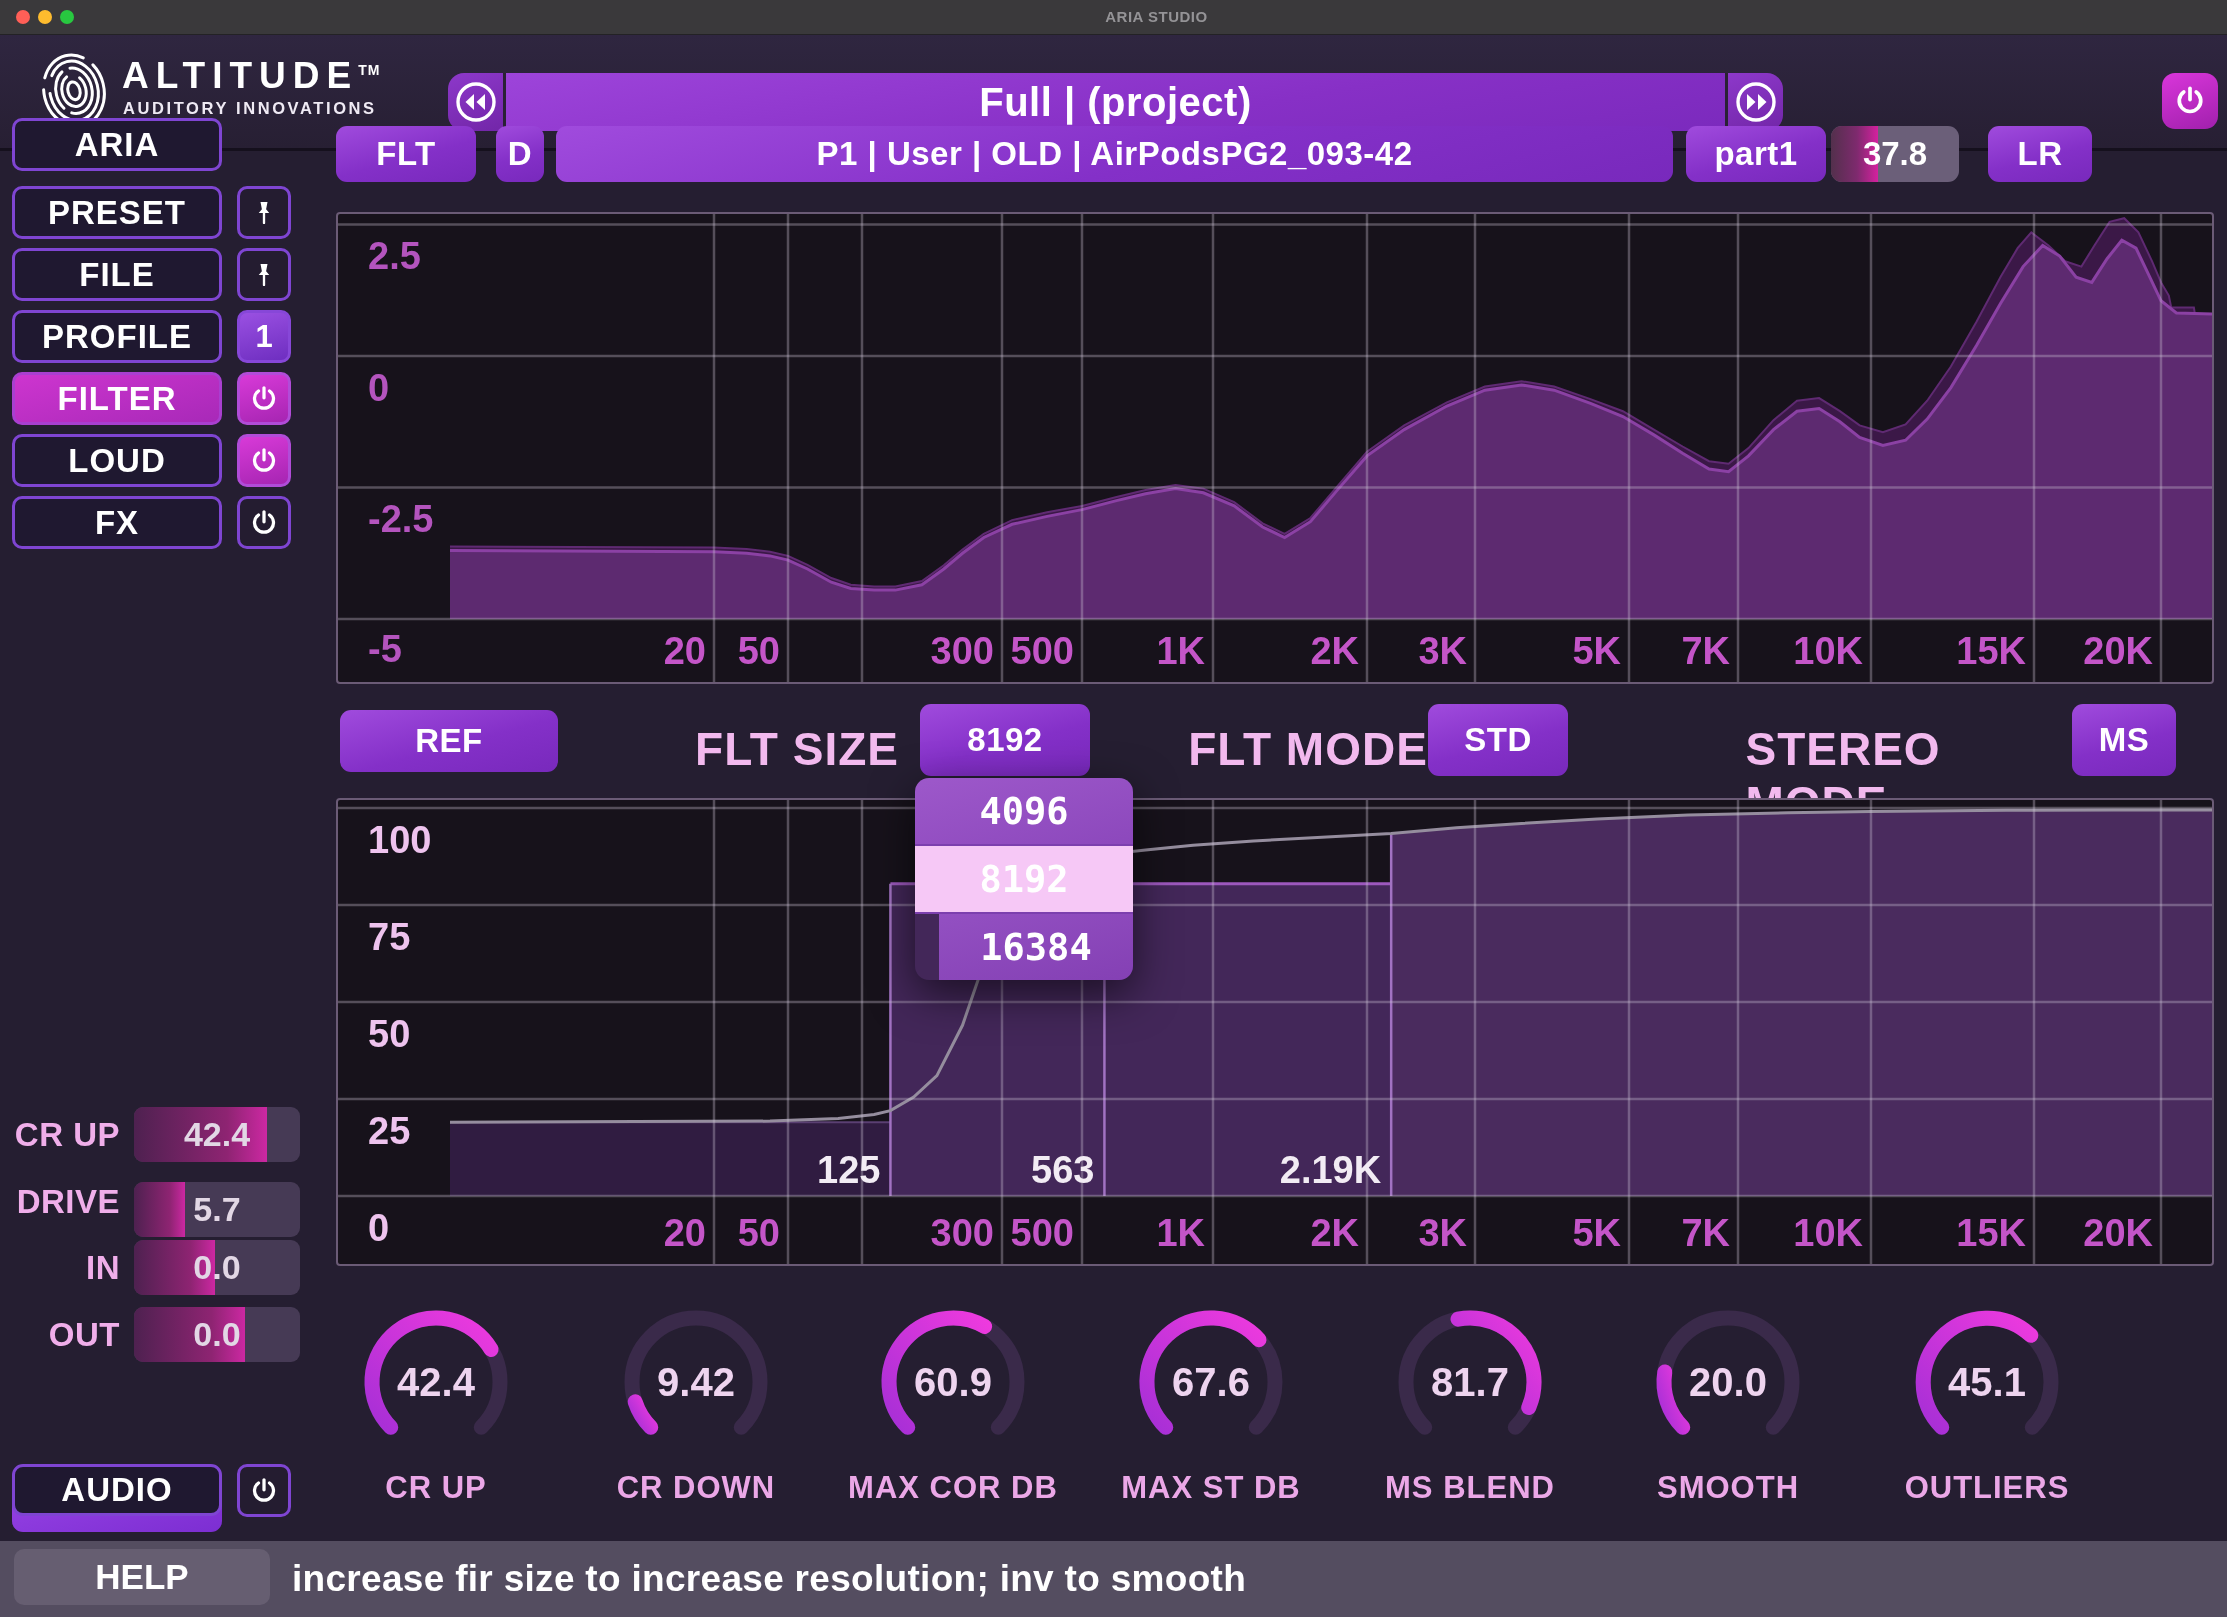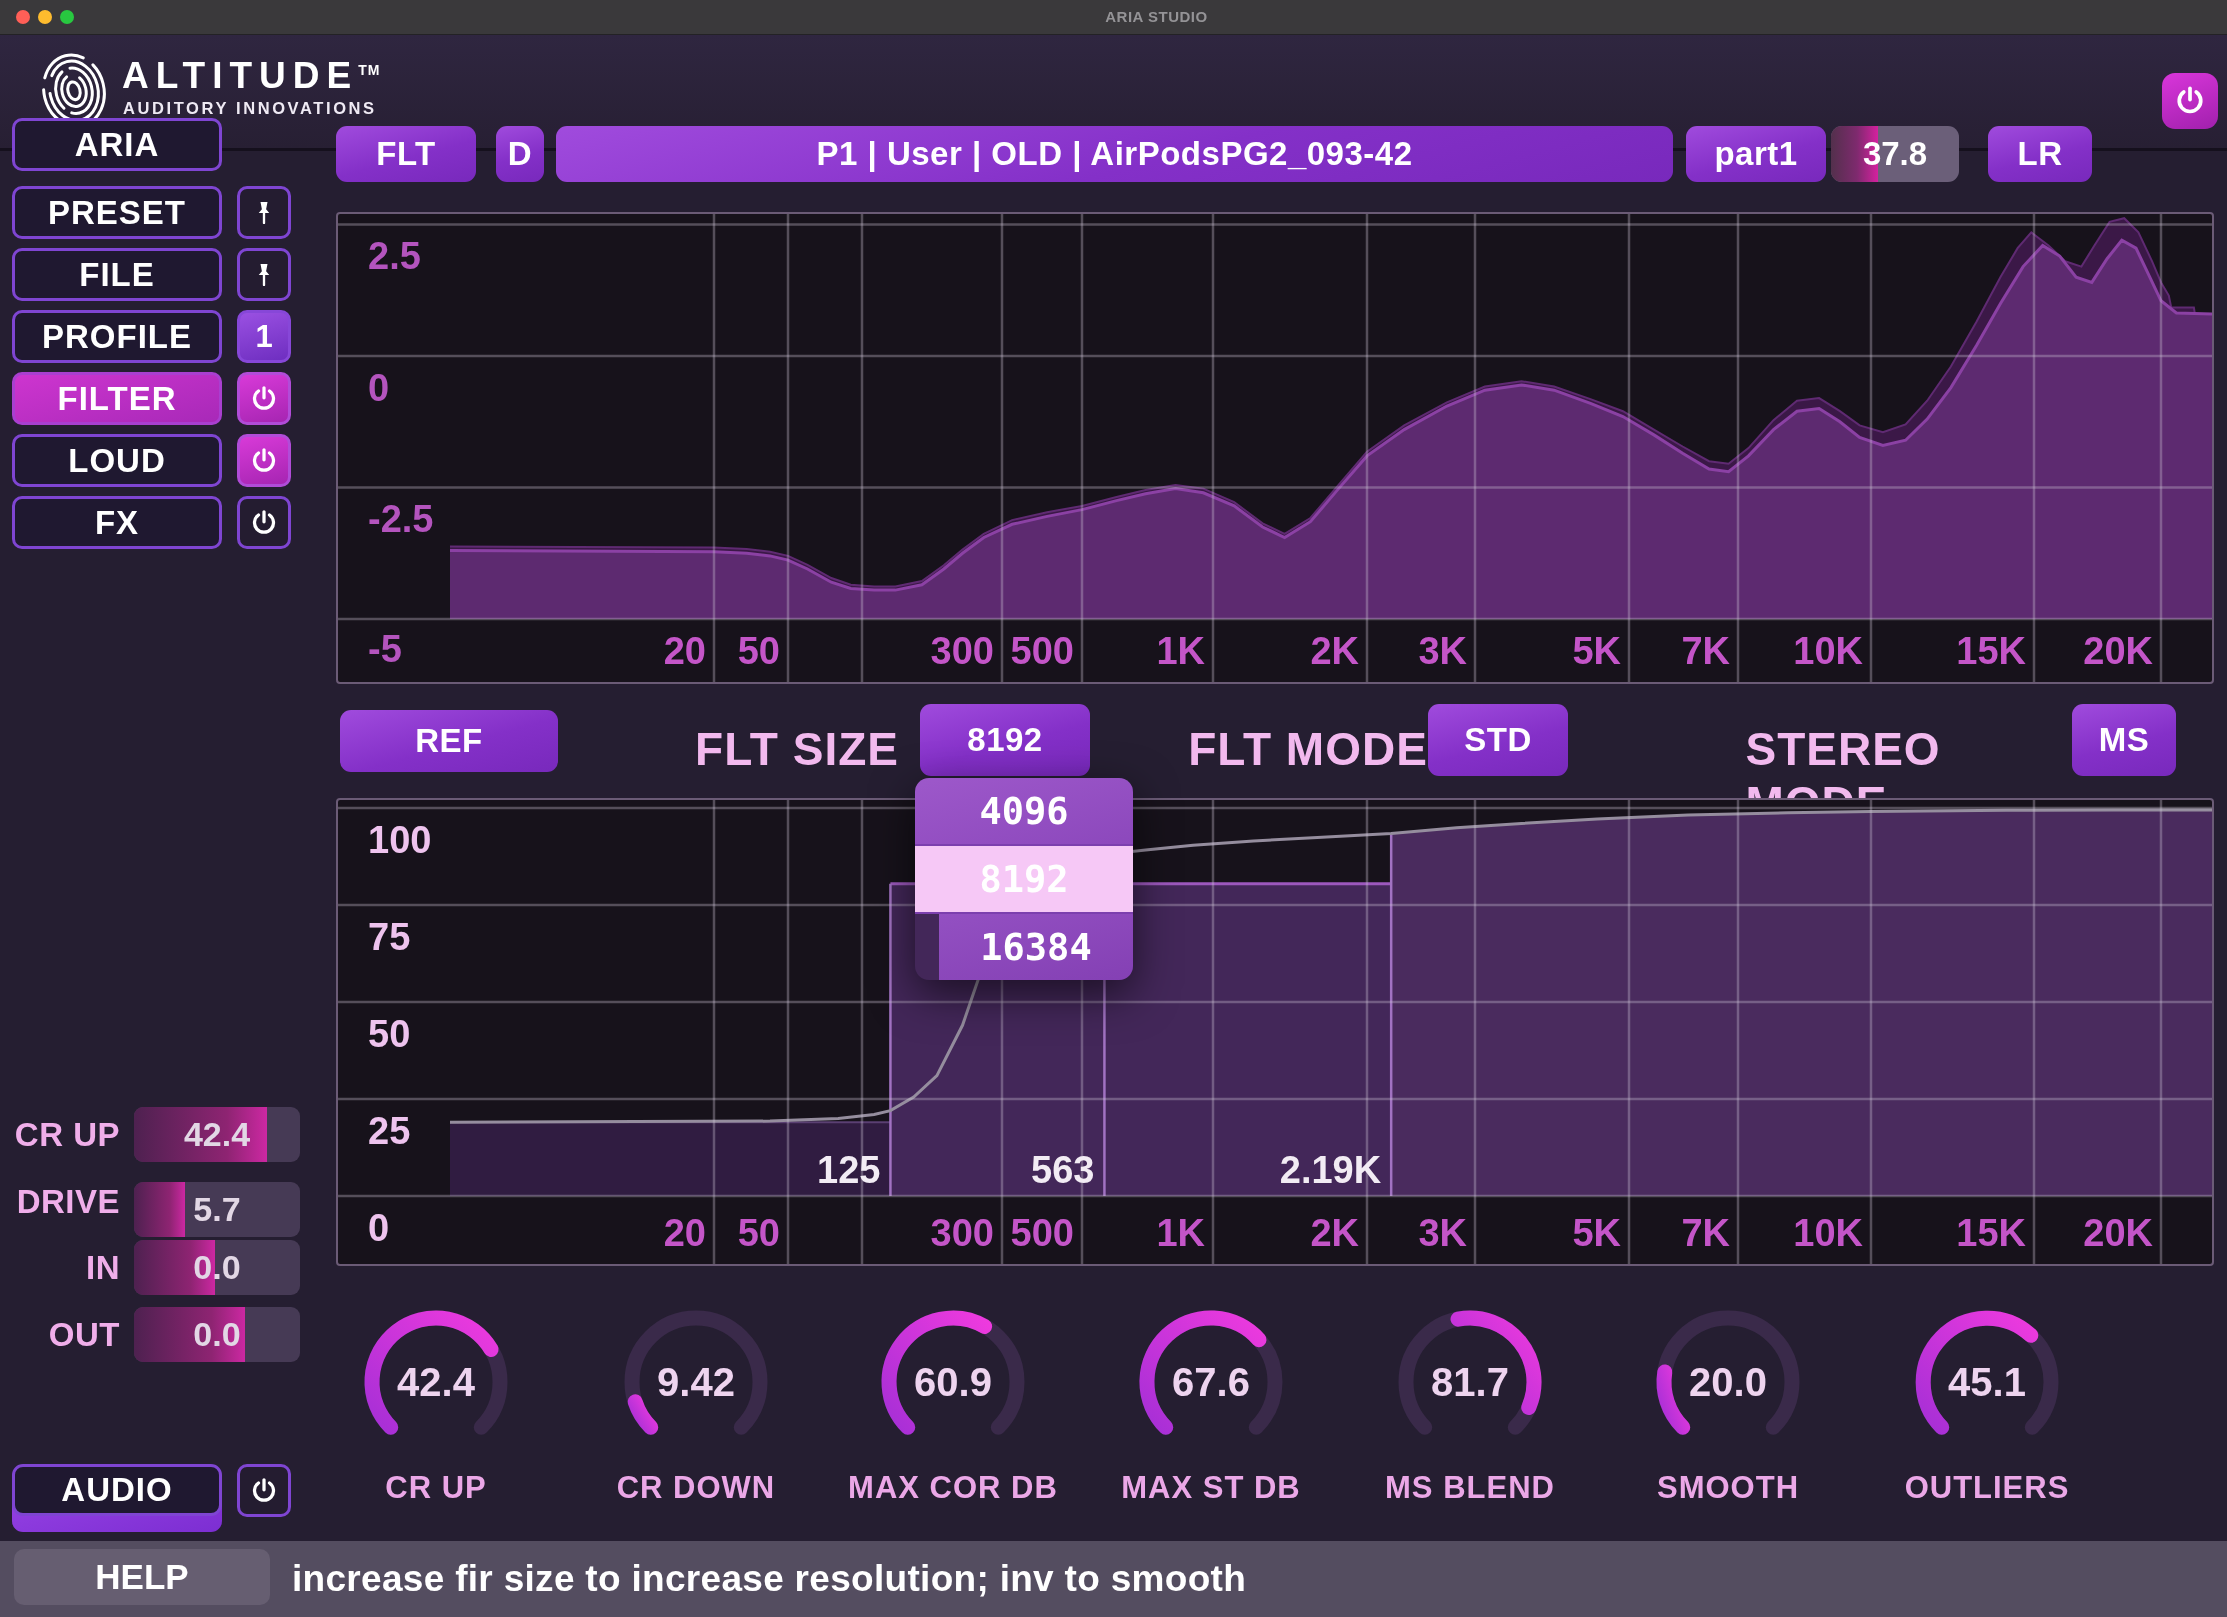--- a/index.html
+++ b/index.html
@@ -96,20 +96,39 @@
         <ellipse cx="36" cy="38" rx="6" ry="9"></ellipse>
         <ellipse cx="36" cy="38" rx="12" ry="16" stroke-dasharray="62 14"></ellipse>
         <ellipse cx="36" cy="38" rx="18" ry="23" stroke-dasharray="40 9"></ellipse>
         <ellipse cx="36" cy="38" rx="24" ry="30" stroke-dasharray="88 18"></ellipse>
         <ellipse cx="36" cy="38" rx="30" ry="36" stroke-dasharray="50 12"></ellipse>
       </g>
     </svg>
     <div class="brand"><span>ALTITUDE</span><sup>TM</sup></div>
     <div class="brand-sub">AUDITORY INNOVATIONS</div>
 
+    <div class="navpill">
+      <div class="navcap">
+        <svg class="circ-ic" width="44" height="44" viewBox="0 0 44 44">
+          <circle cx="22" cy="22" r="18" fill="none" stroke="#fff" stroke-width="3.4"></circle>
+          <polygon points="20,14 11.5,22 20,30" fill="#fff"></polygon>
+          <polygon points="31,14 22.5,22 31,30" fill="#fff"></polygon>
+        </svg>
+      </div>
+      <div class="navmid">
+        <span class="nav-title">Full | (project)</span>
+      </div>
+      <div class="navcap right">
+        <svg class="circ-ic" width="44" height="44" viewBox="0 0 44 44">
+          <circle cx="22" cy="22" r="18" fill="none" stroke="#fff" stroke-width="3.4"></circle>
+          <polygon points="13,14 21.5,22 13,30" fill="#fff"></polygon>
+          <polygon points="24,14 32.5,22 24,30" fill="#fff"></polygon>
+        </svg>
+      </div>
+    </div>
 
     <div class="power-top">
       <svg width="34" height="34" viewBox="0 0 24 24">
         <path d="M12 3v8" stroke="#fff" stroke-width="2.6" stroke-linecap="round" fill="none"></path>
         <path d="M7.6 5.6 A7.6 7.6 0 1 0 16.4 5.6" stroke="#fff" stroke-width="2.6" stroke-linecap="round" fill="none"></path>
       </svg>
     </div>
   </div>
 
   <div id="sidebar-list">

